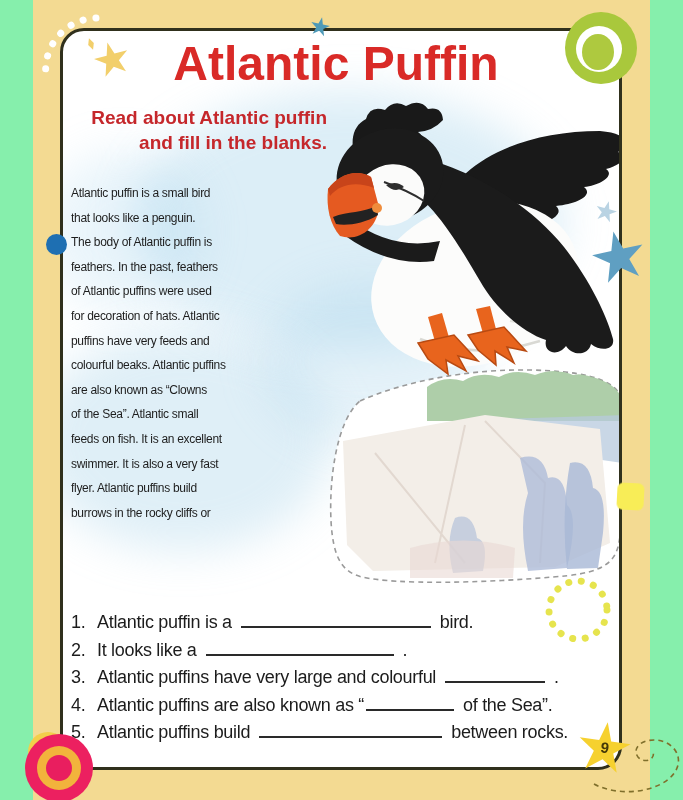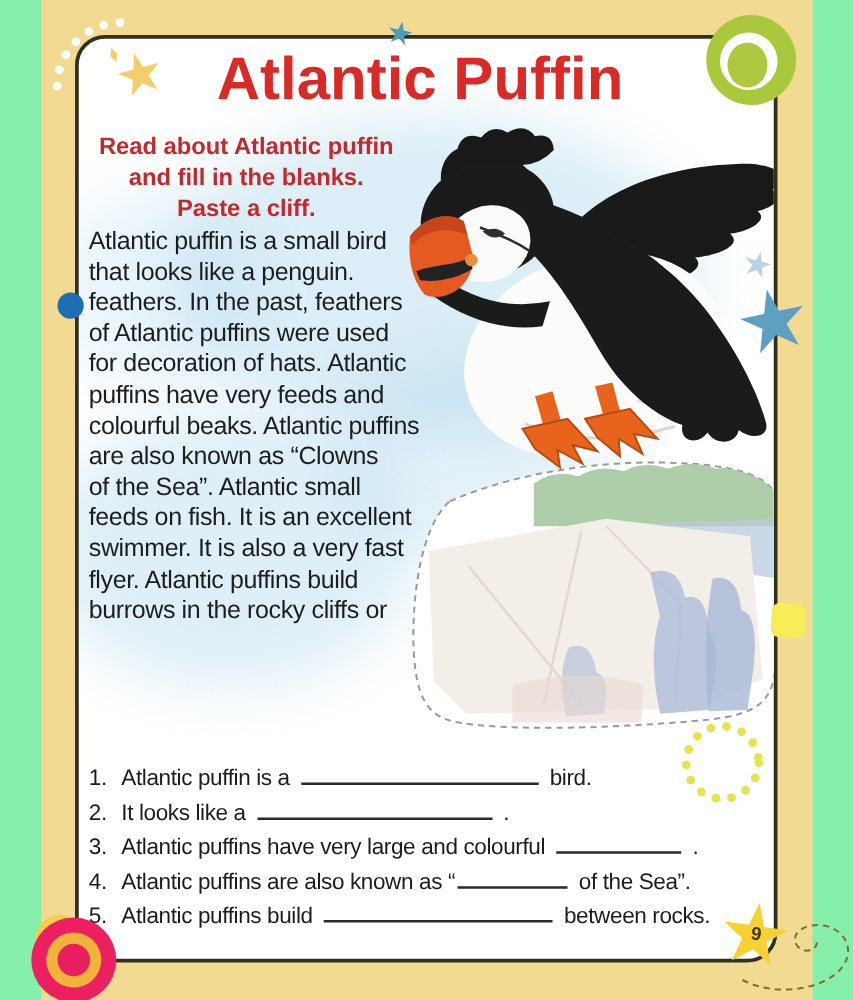--- a/index.html
+++ b/index.html
@@ -10,23 +10,23 @@
         background:#ffffff;border:3px solid #30301c;border-radius:24px;overflow:hidden;}
   
   .wash{position:absolute;border-radius:50%;filter:blur(22px);}
   .wash1{left:70px;top:60px;width:430px;height:260px;background:rgba(140,198,228,0.30);}
   .wash2{left:-30px;top:300px;width:300px;height:220px;background:rgba(140,198,228,0.28);}
   .wash3{left:200px;top:250px;width:220px;height:160px;background:rgba(150,205,230,0.25);}
   .wash4{left:-20px;top:120px;width:160px;height:160px;background:rgba(160,210,235,0.22);}
 
   .title{position:absolute;left:0;right:10px;top:3px;text-align:center;
          font-size:48px;line-height:60px;font-weight:bold;color:#d92a27;letter-spacing:0px;}
-  .instructions{position:absolute;left:4px;top:74px;width:260px;text-align:center;
+  .instructions{position:absolute;left:4px;top:74px;width:260px;text-align:right;
          font-size:19px;line-height:25px;font-weight:bold;color:#c5272b;}
-  .article{position:absolute;left:8px;top:150px;width:340px;font-size:20px;line-height:24.6px;
+  .article{position:absolute;left:8px;top:150px;width:340px;font-size:12px;line-height:24.6px;
          letter-spacing:-0.3px;color:#1d1d1d;}
   .article div{white-space:nowrap;}
 
   .questions{position:absolute;left:8px;top:577px;width:548px;font-size:18px;letter-spacing:-0.3px;color:#1c1c1c;}
   .q-row{display:flex;align-items:baseline;height:27.6px;white-space:nowrap;}
   .q-num{width:26px;flex:0 0 auto;}
   .q-pre{margin-right:9px;}
   .q-blank{display:inline-block;height:18px;border-bottom:2px solid #2a2a2a;margin-right:9px;flex:0 0 auto;}
   .bq1{width:190px;} .bq2{width:188px;} .bq3{width:100px;} .bq4{width:88px;} .bq5{width:183px;}
   .q4 .q-pre{margin-right:2px;}
@@ -118,26 +118,26 @@
       <path d="M 118,254 L 154,246 L 178,272 L 158,267 L 166,282 L 146,271 L 148,285 L 128,270 Z" fill="#e8641d" stroke="#b84a12" stroke-width="1.5"></path>
       <path d="M 176,220 L 190,217 L 197,244 L 184,248 Z" fill="#e8641d"></path>
       <path d="M 168,246 L 204,238 L 226,262 L 207,258 L 214,274 L 195,262 L 196,276 L 178,261 Z" fill="#e8641d" stroke="#b84a12" stroke-width="1.5"></path>
     </svg>
 
     <div class="title">Atlantic Puffin</div>
 
     <div class="instructions">
       <div>Read about Atlantic puffin</div>
       <div>and fill in the blanks.</div>
-      <div>Paste a cliff.</div>
     </div>
 
     <div class="article">
       <div>Atlantic puffin is a small bird</div>
         <div>that looks like a penguin.</div>
+      <div>The body of Atlantic puffin is</div>
       <div>feathers. In the past, feathers</div>
         <div>of Atlantic puffins were used</div>
       <div>for decoration of hats. Atlantic</div>
         <div>puffins have very feeds and</div>
       <div>colourful beaks. Atlantic puffins</div>
         <div>are also known as “Clowns</div>
       <div>of the Sea”. Atlantic small</div>
         <div>feeds on fish. It is an excellent</div>
       <div>swimmer. It is also a very fast</div>
         <div>flyer. Atlantic puffins build</div>

